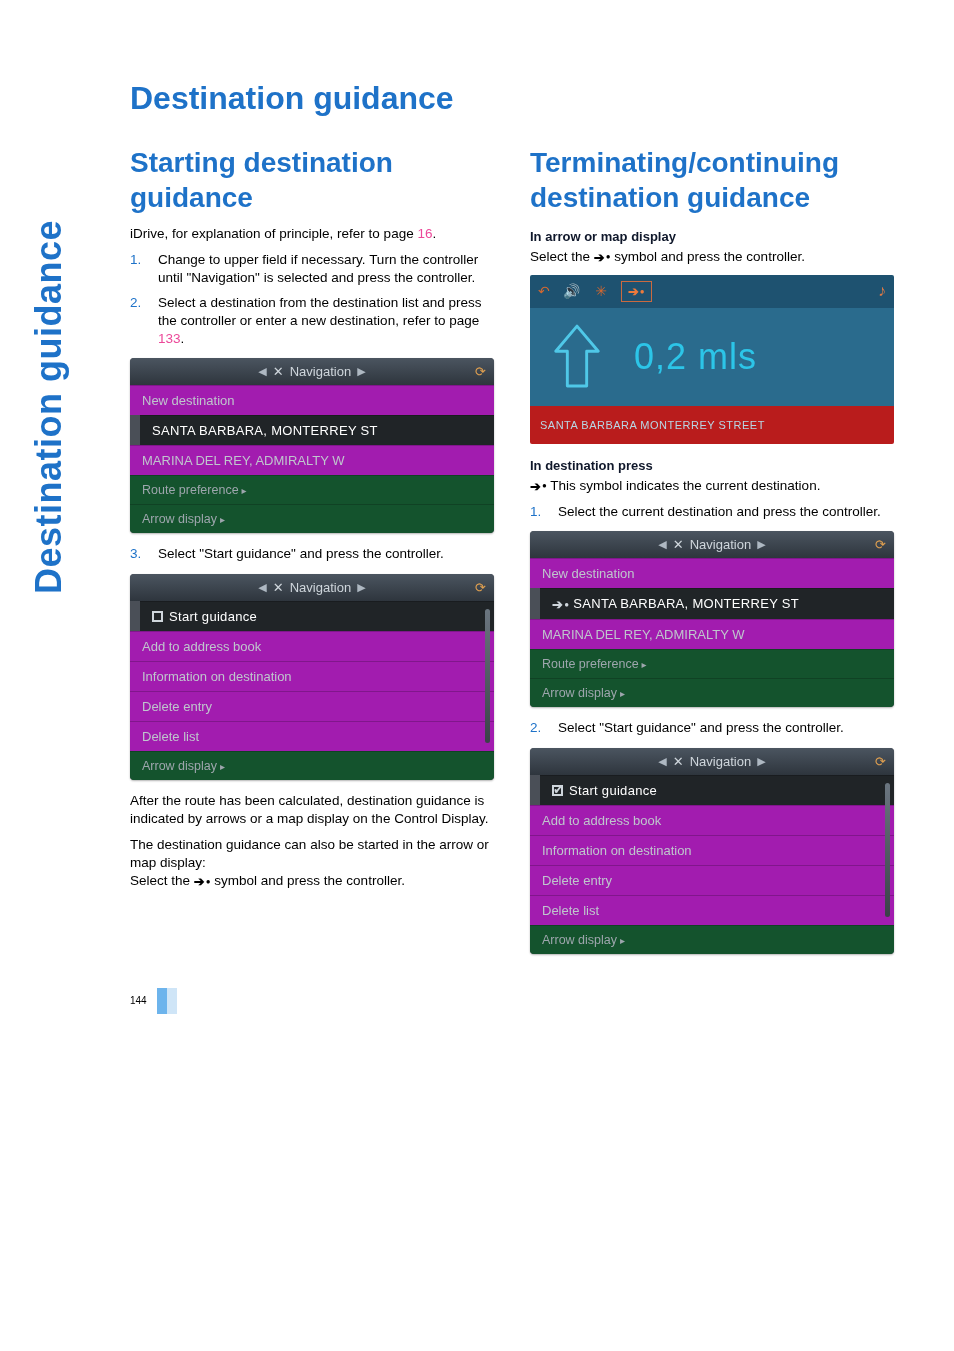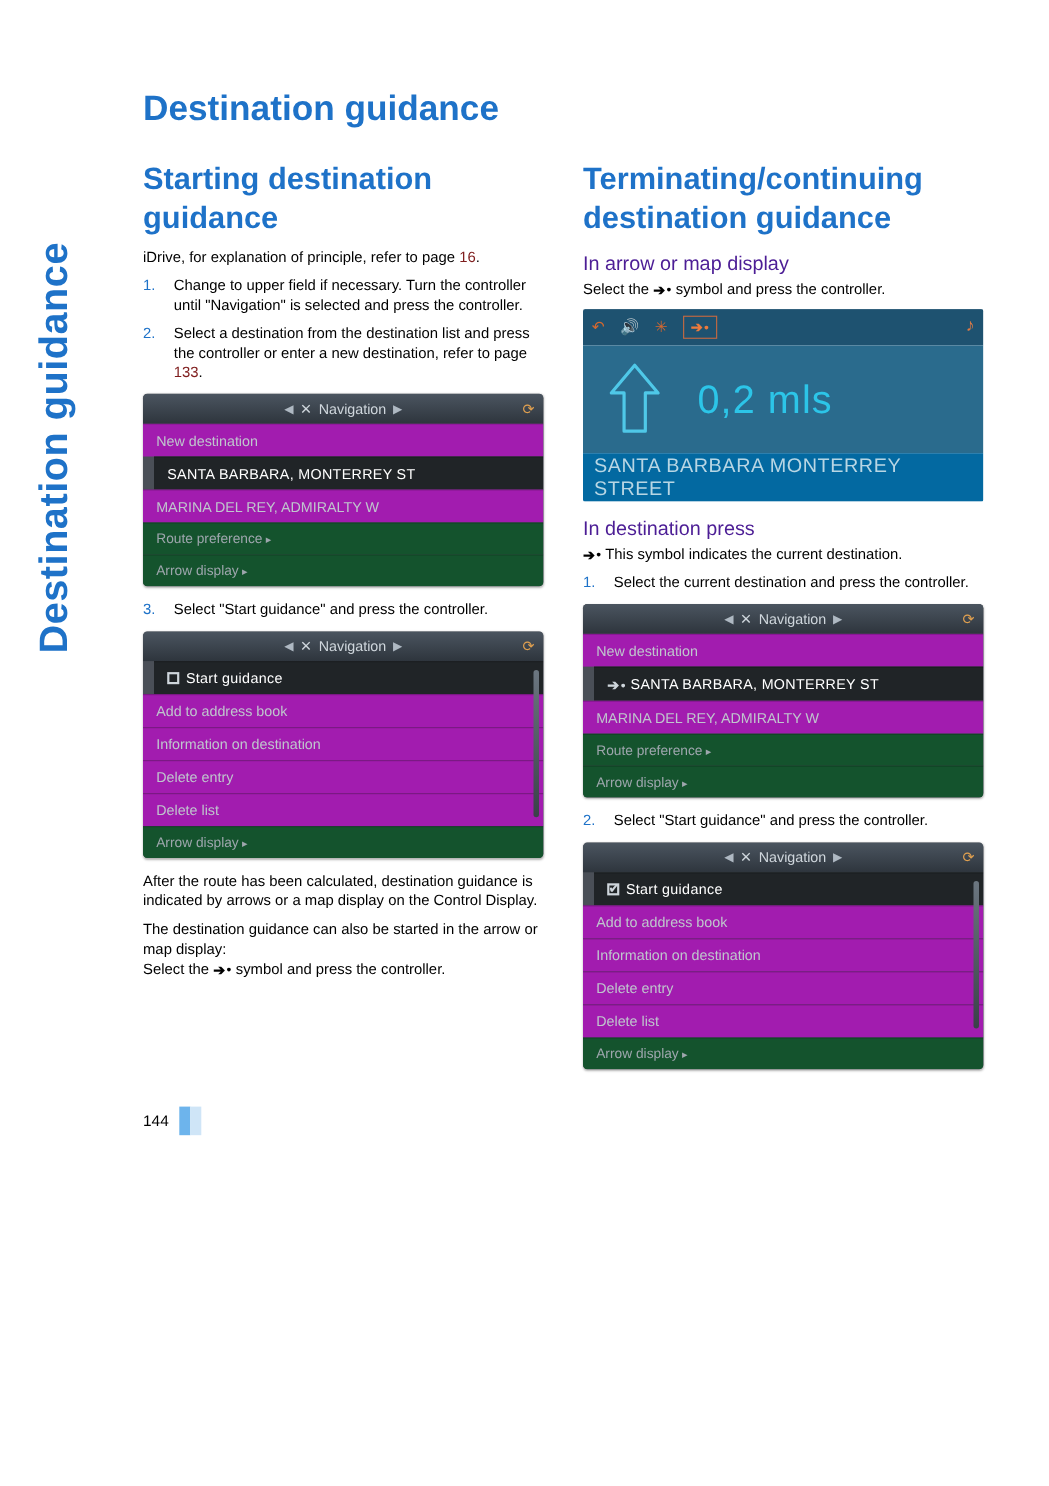--- a/index.html
+++ b/index.html
@@ -43,31 +43,31 @@
       min-width: 0;
     }
     h2.section {
       color: #1e72c8;
       font-size: 28px;
       font-weight: bold;
       margin: 0 0 10px 0;
       line-height: 1.25;
     }
     h3.subsection {
-      color: #4c1d95;
-      font-size: 18px;
-      font-weight: normal;
+      color: #0f172a;
+      font-size: 13px;
+      font-weight: bold;
       margin: 14px 0 4px 0;
     }
     p.body {
       font-size: 13.5px;
       line-height: 1.35;
       margin: 0 0 8px 0;
     }
-    .link-num { color: #7f1d1d; }
+    .link-num { color: #ec4899; }
     ol.steps {
       list-style: none;
       padding: 0;
       margin: 0 0 10px 0;
     }
     ol.steps > li {
       display: flex;
       gap: 10px;
       font-size: 13.5px;
       line-height: 1.35;
@@ -221,35 +221,35 @@
       position: relative;
     }
     .map-arrow svg { width: 100%; height: 100%; }
     .map-dist {
       color: #2cc5e8;
       font-size: 36px;
       font-weight: 300;
       letter-spacing: 1px;
     }
     .map-bottom {
-      background: #0369a1;
+      background: #b91c1c;
       color: #b8d6e4;
-      font-size: 18px;
+      font-size: 11px;
       letter-spacing: 0.5px;
-      padding: 1px 10px;
+      padding: 13px 10px;
     }
 
     .page-num-bar {
       display: flex;
       align-items: center;
       gap: 0;
       margin-top: 22px;
     }
     .page-num {
-      font-size: 14px;
+      font-size: 10px;
       padding-right: 10px;
     }
     .pbar1 { width: 10px; height: 26px; background: #6db4ec; }
     .pbar2 { width: 10px; height: 26px; background: #cfe5f7; }
   </style>
 </head>
 <body>
 
 <div class="page">
   <div class="side-tab">Destination guidance</div>

